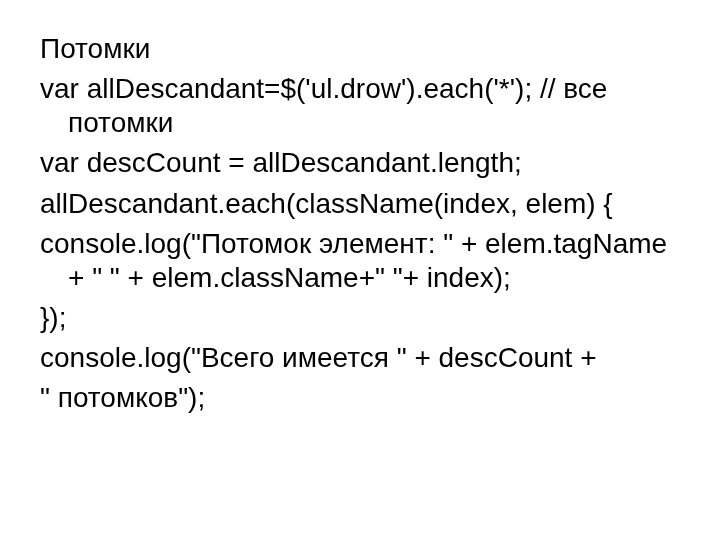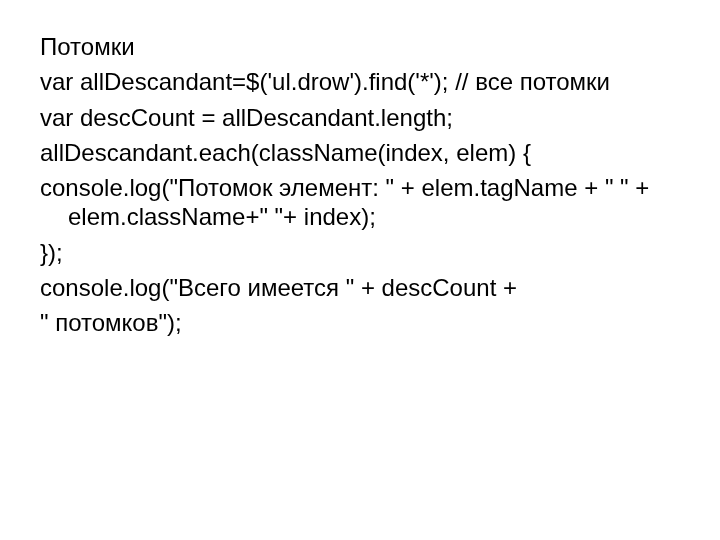--- a/index.html
+++ b/index.html
@@ -11,32 +11,32 @@
     font-family: Arial, Helvetica, sans-serif;
     color: #000000;
   }
   .slide {
     box-sizing: border-box;
     width: 720px;
     height: 540px;
     padding: 32px 40px 0 40px;
   }
   .para {
-    font-size: 24px;
+    font-size: 28px;
     line-height: 1.22;
     margin: 0 0 6px 0;
     padding-left: 28px;
     text-indent: -28px;
   }
 </style>
 </head>
 <body>
 
 <div class="slide">
   <p class="para">Потомки</p>
-  <p class="para">var allDescandant=$('ul.drow').find('*'); // все потомки</p>
+  <p class="para">var allDescandant=$('ul.drow').each('*'); // все потомки</p>
   <p class="para">var descCount = allDescandant.length;</p>
   <p class="para">allDescandant.each(className(index, elem) {</p>
   <p class="para">console.log("Потомок элемент: " + elem.tagName + " " + elem.className+" "+ index);</p>
   <p class="para">});</p>
   <p class="para">console.log("Всего имеется " + descCount +</p>
   <p class="para">"  потомков");</p>
 </div>
 
 </body></html>

